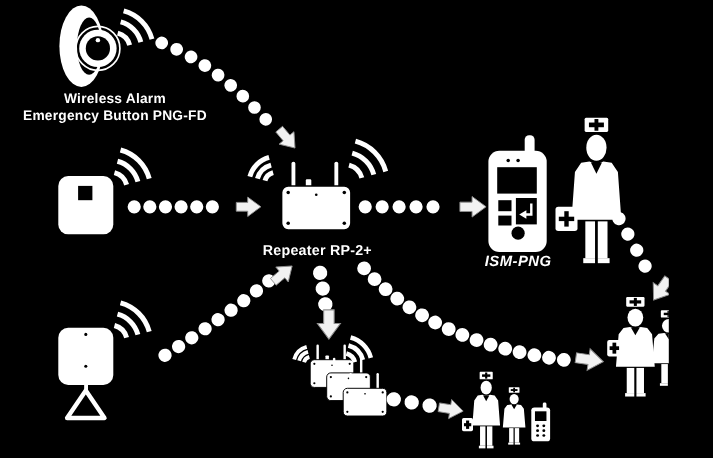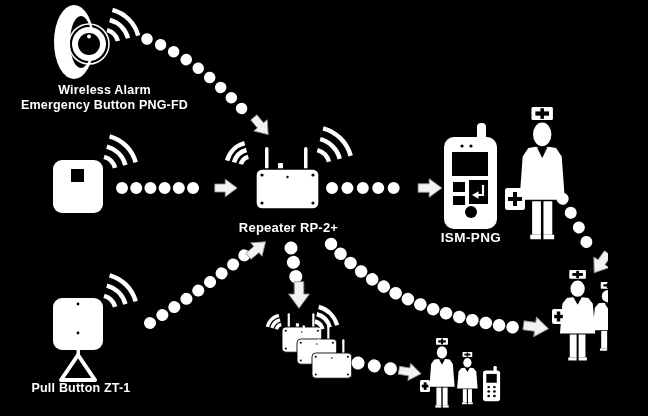--- a/index.html
+++ b/index.html
@@ -196,20 +196,19 @@
 
   <div class="lbl" style="left:2px;top:83px;width:205px;">
     <span>Wireless Alarm</span>
     <span>Emergency Button PNG-FD</span>
   </div>
 
   <div class="lbl" style="left:2px;top:219px;width:170px;">
   </div>
 
   <div class="lbl" style="left:0px;top:381px;width:162px;">
-    <span>Pull Button ZT-1</span>
   </div>
 
   <div class="lbl lbl-repeater" style="left:216px;top:220px;width:145px;">Repeater RP-2+</div>
 
-  <div class="lbl lbl-ism" style="left:422px;top:230px;width:98px;">ISM-PNG</div>
+  <div class="lbl lbl-ism" style="left:422px;top:230px;width:98px;font-style:italic;">ISM-PNG</div>
 
 </div>
 
 </body></html>

